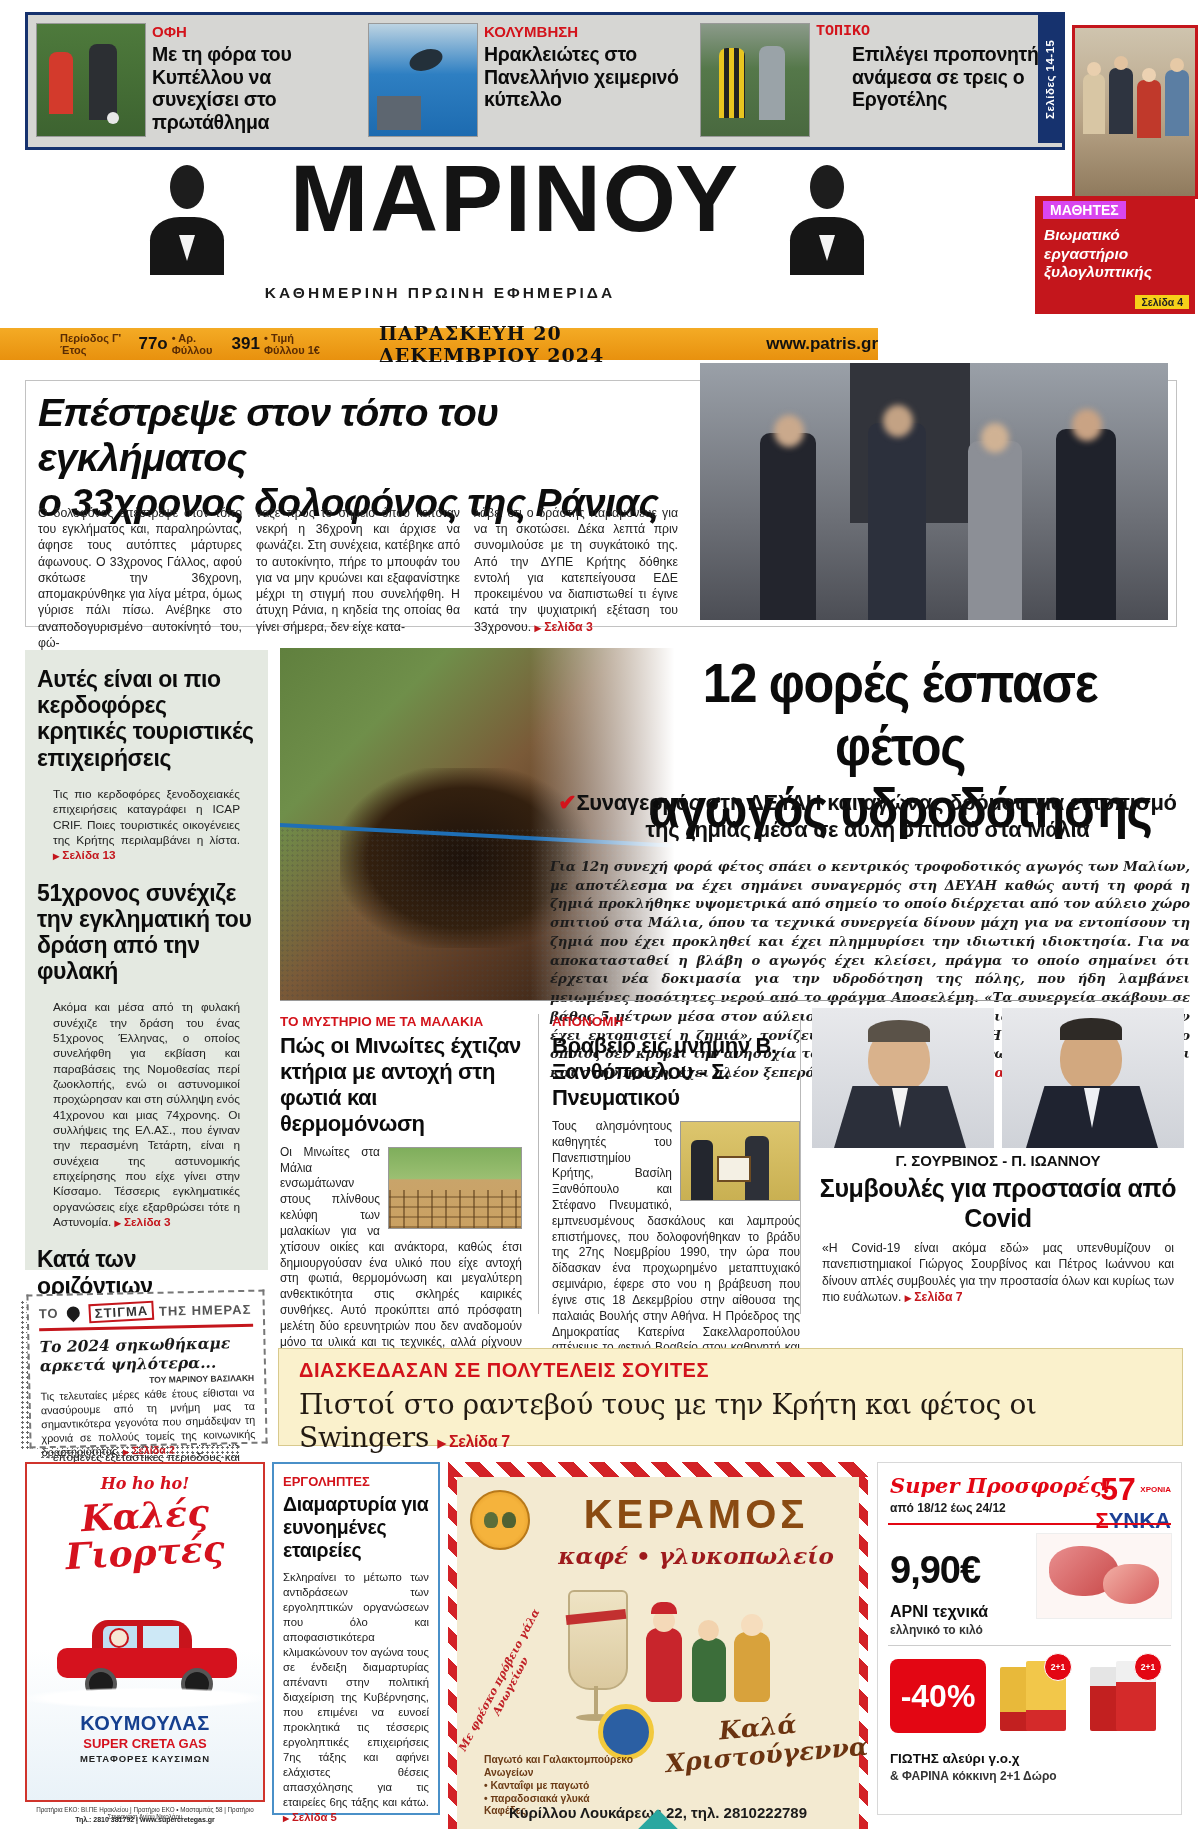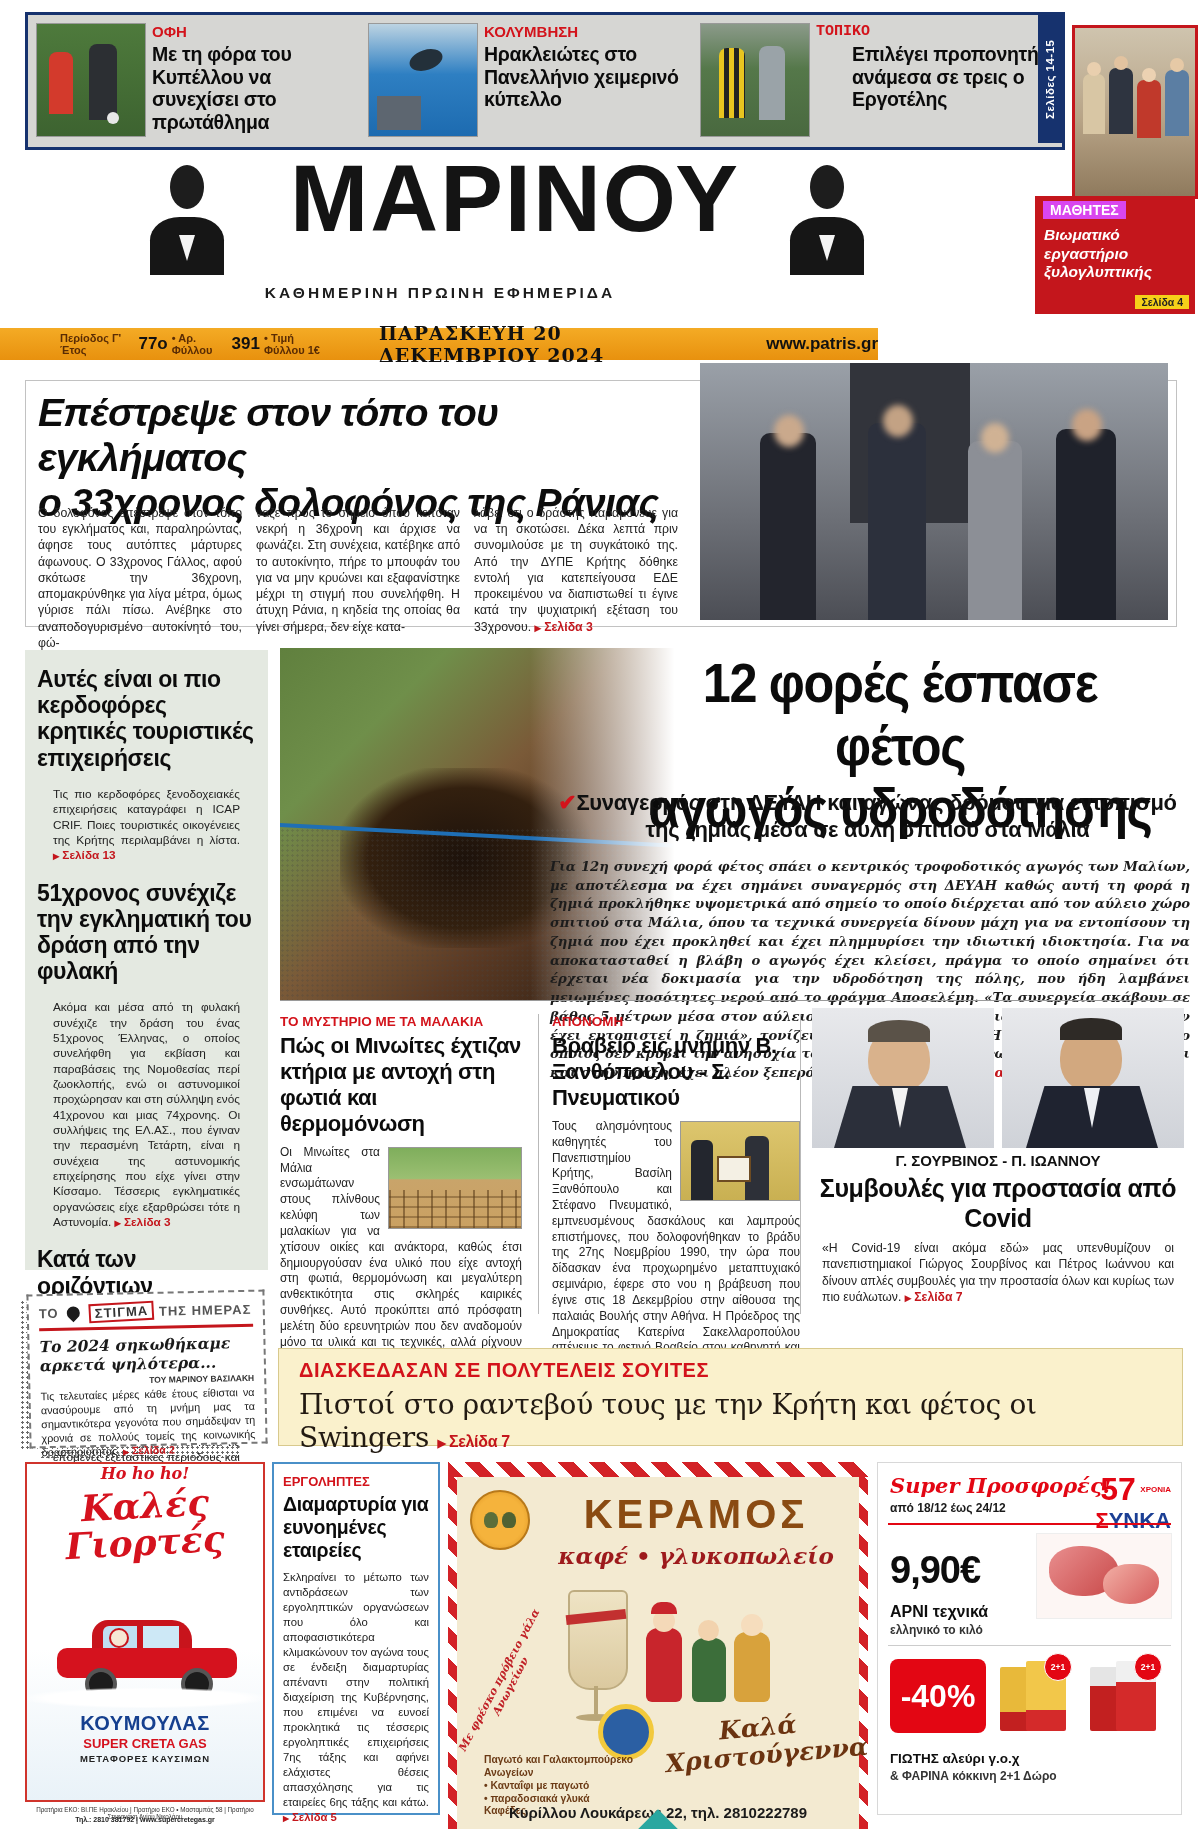--- a/index.html
+++ b/index.html
@@ -290,21 +290,21 @@
 
   <div class="abs banner">
     <div class="banner-kicker kicker">ΔΙΑΣΚΕΔΑΣΑΝ ΣΕ ΠΟΛΥΤΕΛΕΙΣ ΣΟΥΙΤΕΣ</div>
     <div class="banner-title">
       <span>Πιστοί στο ραντεβού τους με την Κρήτη και φέτος οι Swingers</span>
       <span class="pg" style="font-family:'Liberation Sans',sans-serif;font-size:16px;">Σελίδα 7</span>
     </div>
   </div>
 
   <div class="abs ad-koumoulas">
-    <div class="script" style="font-size:16px;font-weight:800;color:#d5121e;">Ho ho ho!</div>
+    <div class="script" style="margin-top:10px;font-size:16px;font-weight:800;color:#d5121e;">Ho ho ho!</div>
     <div class="script" style="font-size:36px;font-weight:800;color:#d5121e;line-height:1.02;transform:rotate(-3deg);margin-top:4px;">Καλές</div>
     <div class="script" style="font-size:36px;font-weight:800;color:#d5121e;line-height:1.02;transform:rotate(-3deg);">Γιορτές</div>
     <div class="abs" style="left:20px;top:150px;width:200px;height:78px;">
       <div class="abs" style="left:45px;top:6px;width:100px;height:34px;background:#c8141c;border-radius:16px 20px 0 0;"></div>
       <div class="abs" style="left:56px;top:12px;width:34px;height:22px;background:#bfe0f2;border-radius:6px 0 0 0;"></div>
       <div class="abs" style="left:96px;top:12px;width:36px;height:22px;background:#cde8f6;"></div>
       <div class="abs" style="left:62px;top:14px;width:16px;height:16px;border-radius:50%;background:#f6e7d4;border:2px solid #c8141c;"></div>
       <div class="abs" style="left:10px;top:34px;width:180px;height:30px;background:#d5121e;border-radius:10px;"></div>
       <div class="abs" style="left:38px;top:54px;width:24px;height:24px;border-radius:50%;background:#1c1c1c;border:4px solid #555;"></div>
       <div class="abs" style="left:134px;top:54px;width:24px;height:24px;border-radius:50%;background:#1c1c1c;border:4px solid #555;"></div>

